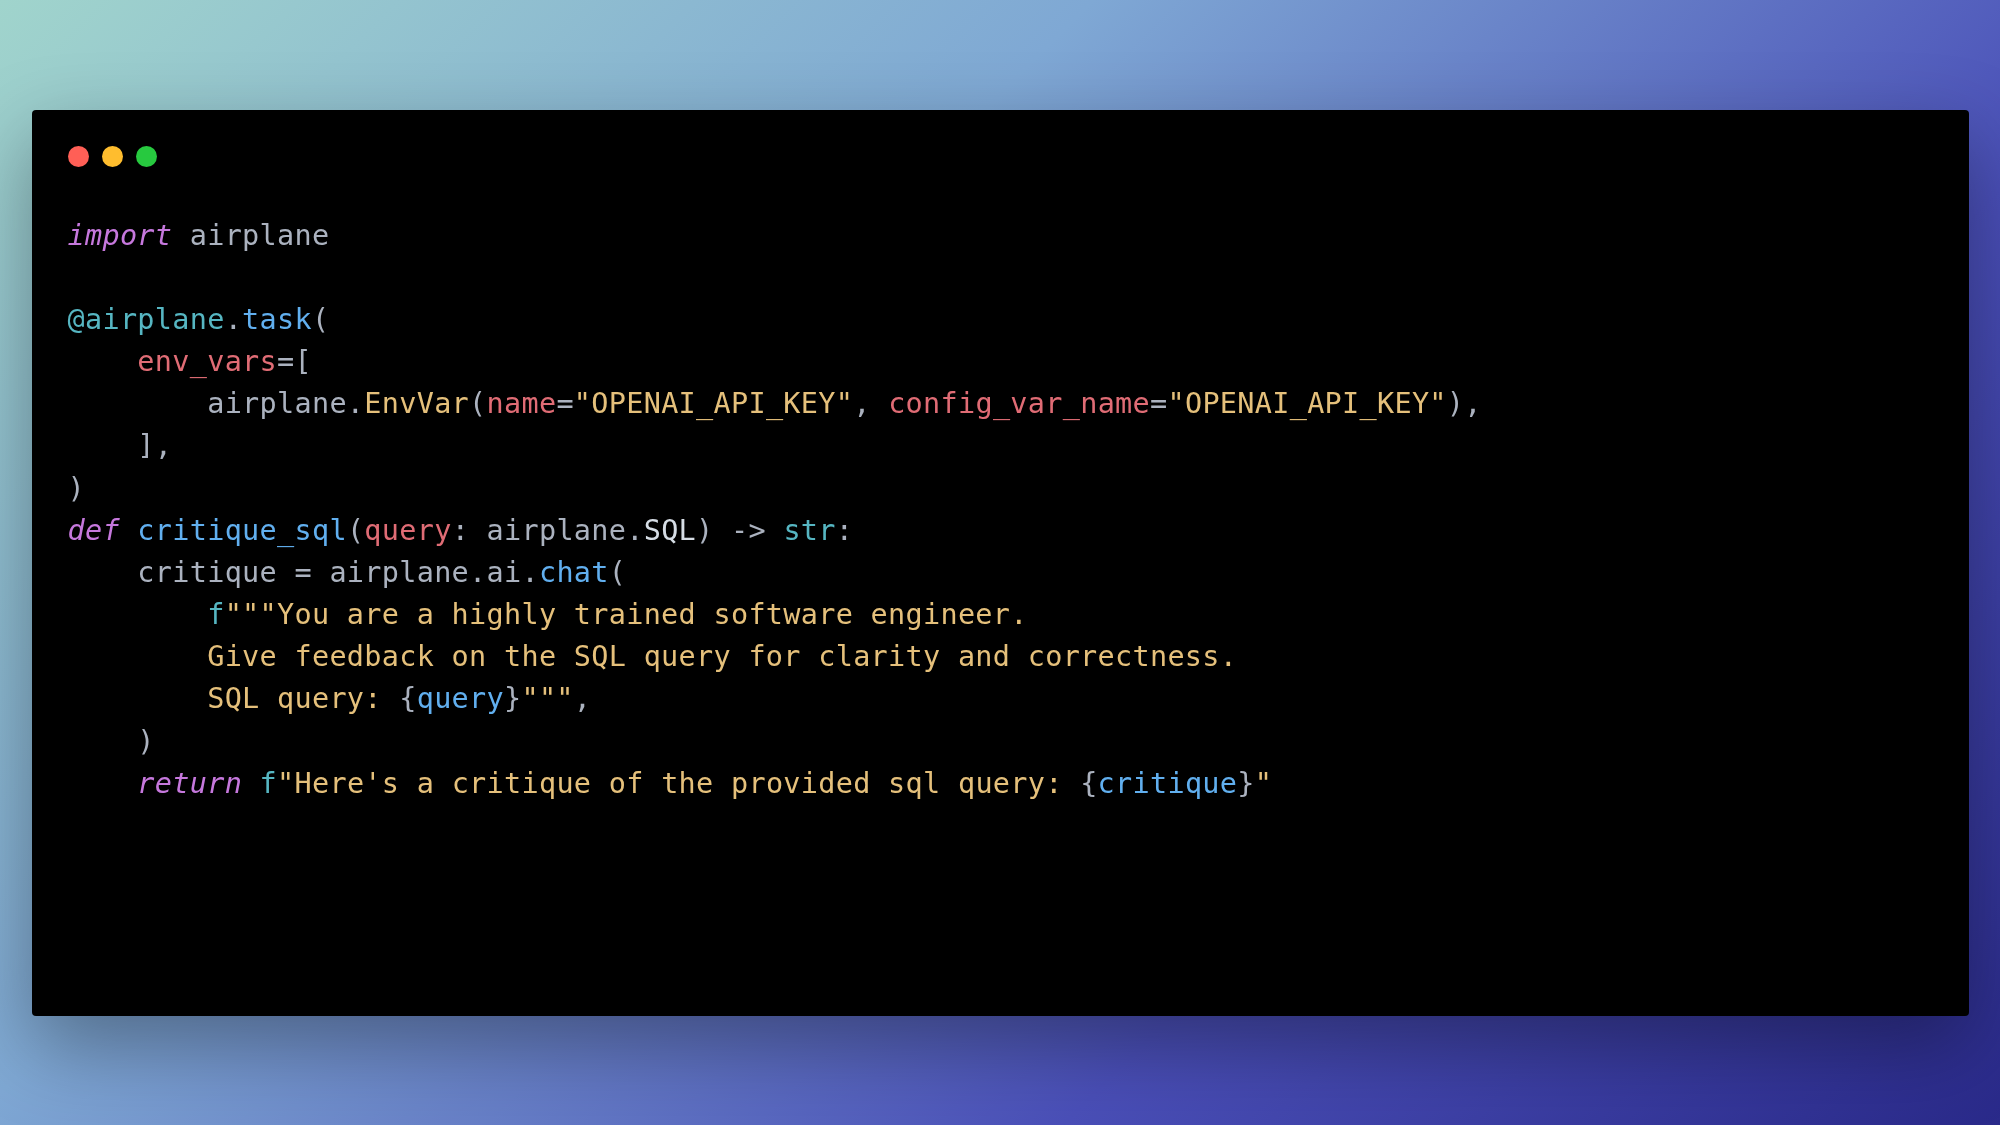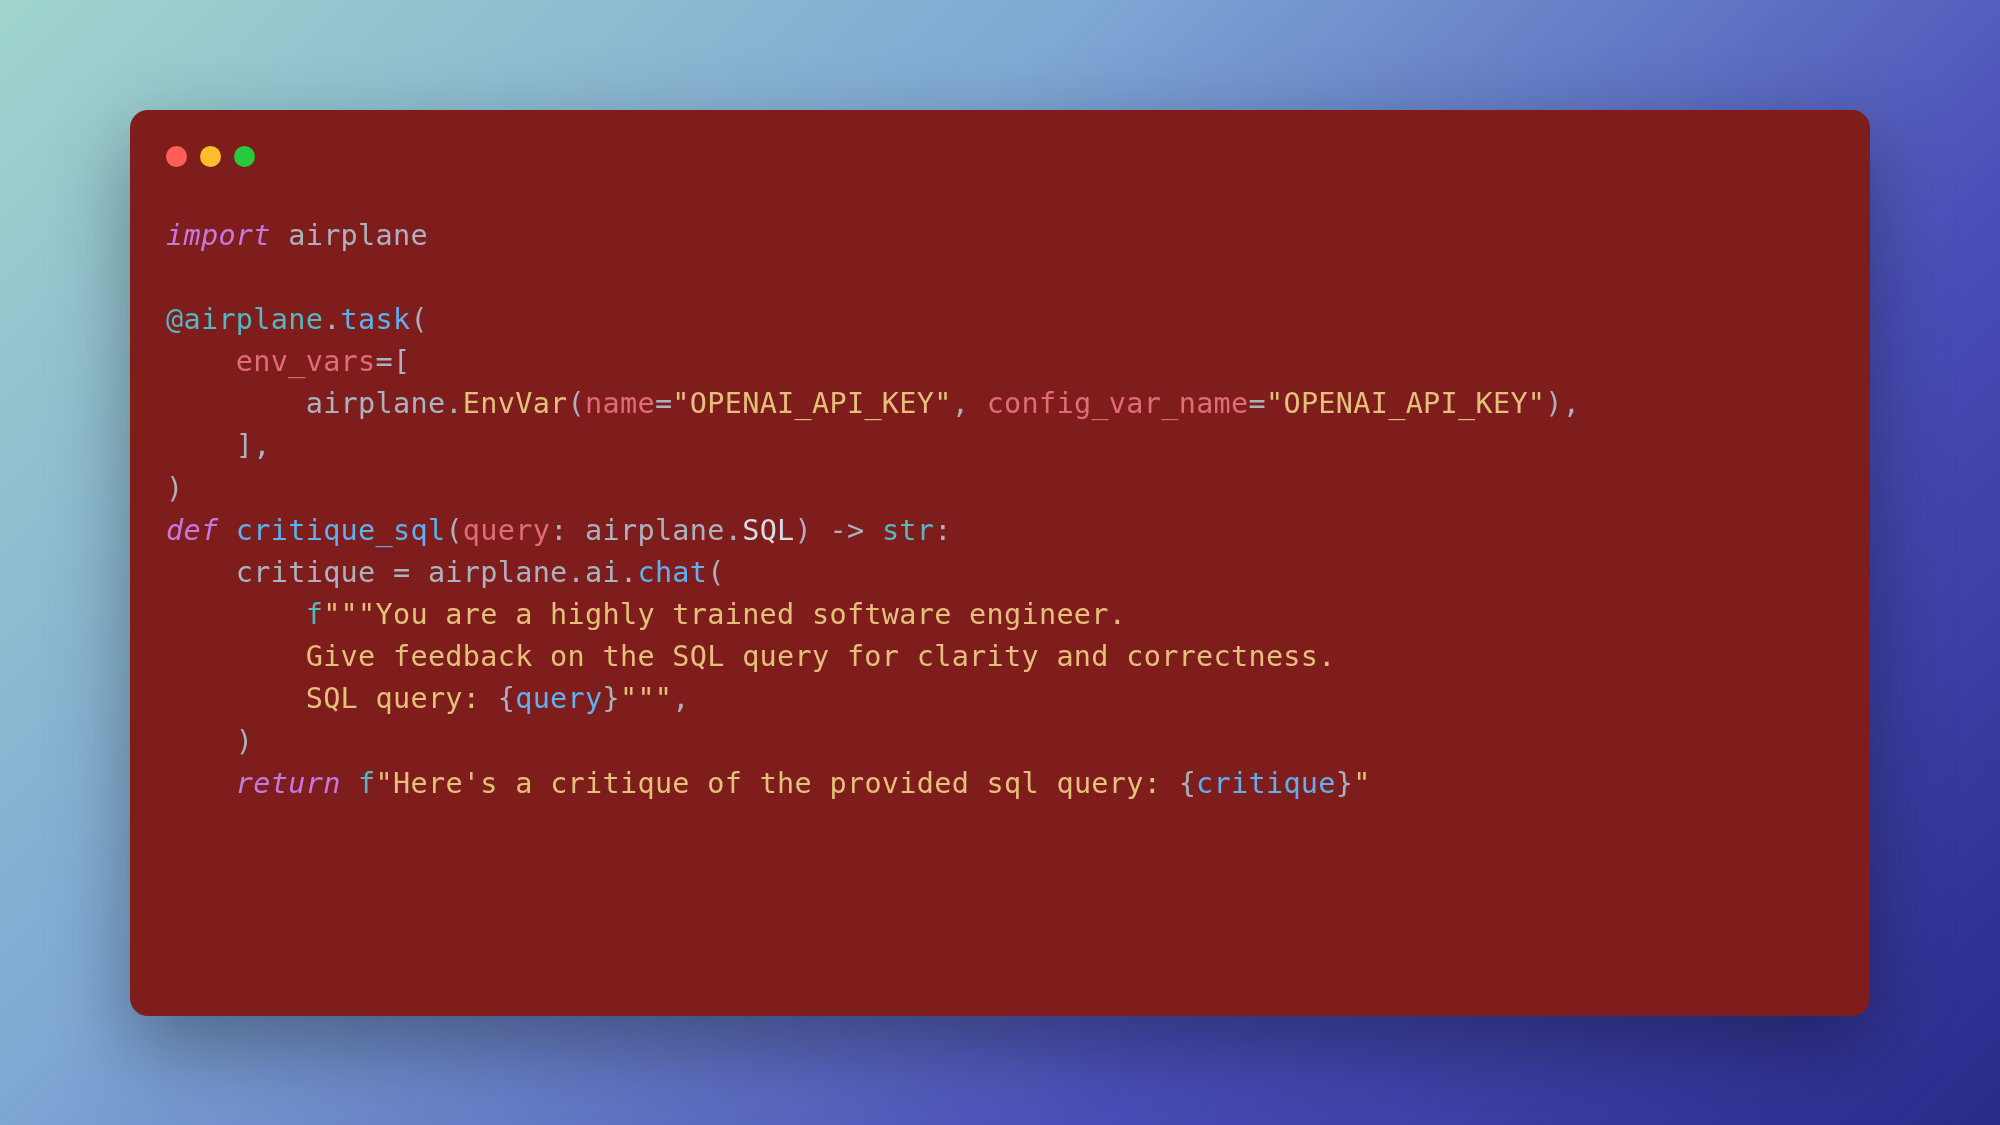--- a/index.html
+++ b/index.html
@@ -10,24 +10,24 @@
     body {
       width: 2000px;
       height: 1125px;
       background: linear-gradient(135deg, #a0d4cc 0%, #7fa8d4 35%, #4a4fb8 70%, #2a2a8a 100%);
       display: flex;
       align-items: center;
       justify-content: center;
       font-family: 'SF Mono', 'Monaco', 'Menlo', 'Consolas', monospace;
     }
     .code-window {
-      width: 1740px;
+      width: 1937px;
       height: 906px;
-      background: #7f1d1d;
-      border-radius: 18px;
+      background: #000000;
+      border-radius: 4px;
       padding: 36px;
       box-shadow: 0 30px 80px rgba(0,0,0,0.35);
       position: relative;
     }
     .traffic-lights {
       display: flex;
       gap: 13px;
       margin-bottom: 48px;
     }
     .traffic-light {

